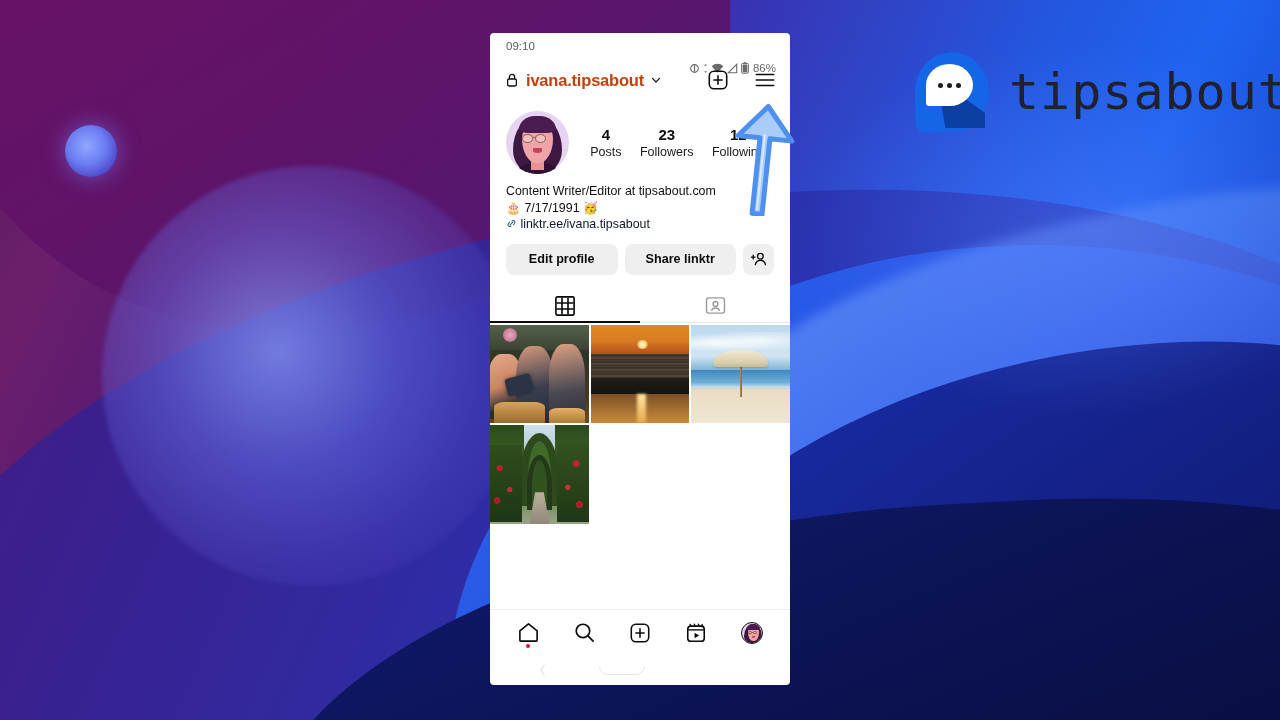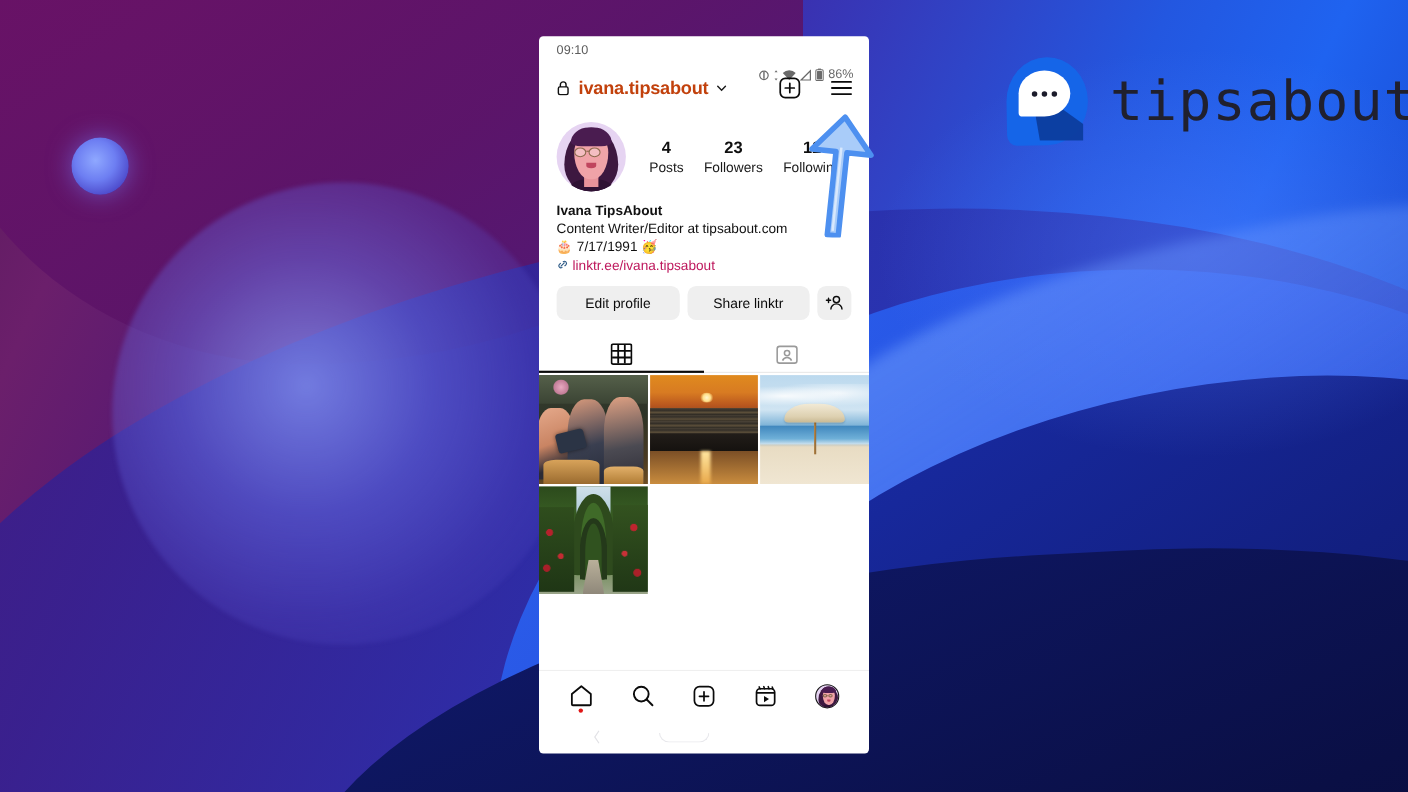--- a/index.html
+++ b/index.html
@@ -174,29 +174,29 @@
     background:#c0455e; border-radius:0 0 50% 50%;
   }
   .stats { flex:1; display:flex; justify-content:space-around; padding-left:12px; }
   .stat { text-align:center; }
   .stat-num { font-size:15px; font-weight:bold; color:#0f0f0f; line-height:1.15; }
   .stat-label { font-size:12.5px; color:#1a1a1a; margin-top:2px; }
 
   
   .bio { padding:9px 16px 0 16px; font-size:12.4px; color:#111; line-height:16.5px; }
   .bio-name { font-weight:bold; }
-  .bio-link { color:#be185d; }
+  .bio-link { color:#0f172a; }
   .emoji { font-size:12px; }
 
   
   .actions { display:flex; gap:7px; padding:11px 16px 0 16px; align-items:stretch; }
   .act-btn {
     flex:1; height:31px; background:#efefef; border-radius:8px;
     display:flex; align-items:center; justify-content:center;
-    font-size:12.6px; font-weight:normal; color:#0b0b0b;
+    font-size:12.6px; font-weight:bold; color:#0b0b0b;
   }
   .act-icon {
     width:31px; height:31px; background:#efefef; border-radius:8px; flex:none;
     display:flex; align-items:center; justify-content:center;
   }
 
   
   .tabs { display:flex; margin-top:15px; border-bottom:1px solid #e8e8e8; position:relative; }
   .tab { flex:1; height:32px; display:flex; align-items:center; justify-content:center; }
   .tab-underline {
@@ -421,21 +421,20 @@
         <div class="stat-label">Followers</div>
       </div>
       <div class="stat">
         <div class="stat-num">12</div>
         <div class="stat-label">Following</div>
       </div>
     </div>
   </div>
 
   <div class="bio">
-    <div class="bio-name">Ivana TipsAbout</div>
     <div>Content Writer/Editor at tipsabout.com</div>
     <div>
       <span class="emoji">🎂</span>
       <span>7/17/1991</span>
       <span class="emoji">🥳</span>
     </div>
     <div>
       <svg width="11" height="11" viewBox="0 0 12 12" style="vertical-align:-1px">
         <path d="M4.4 7.6 L7.6 4.4" stroke="#2a5885" stroke-width="1.1" stroke-linecap="round"></path>
         <path d="M6.6 3.2 A2 2 0 0 1 9.4 6 L8.2 7.2" fill="none" stroke="#2a5885" stroke-width="1.1" stroke-linecap="round"></path>

